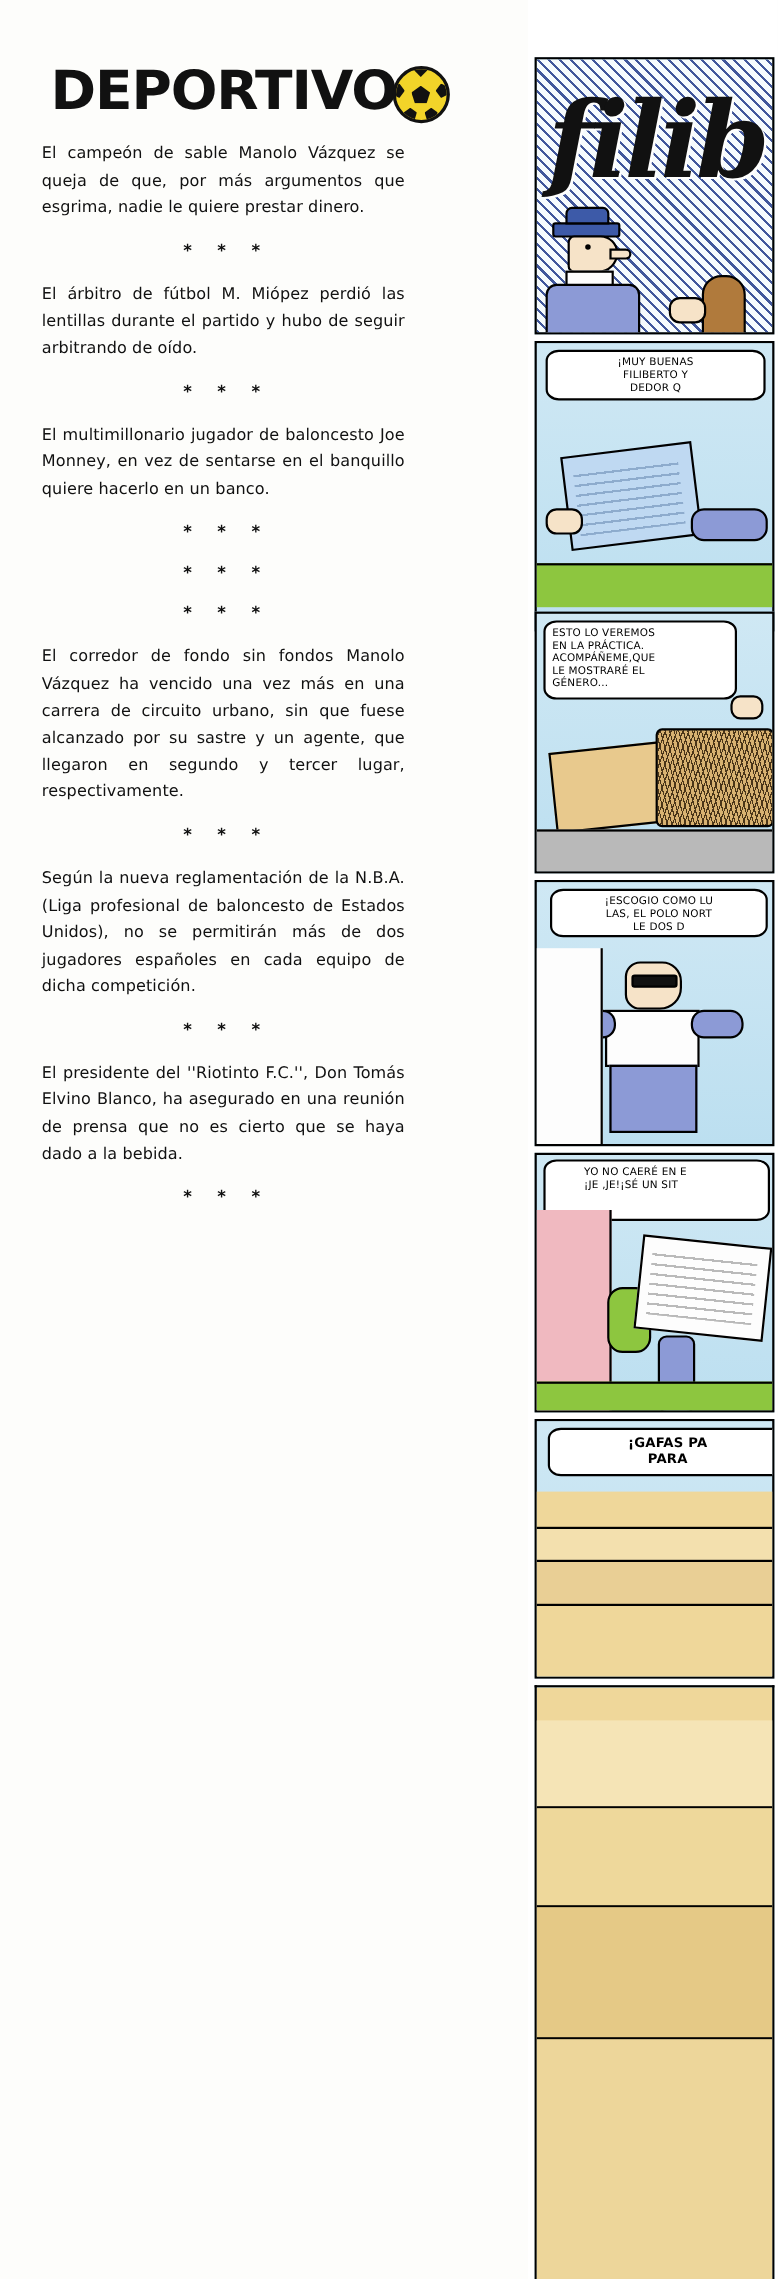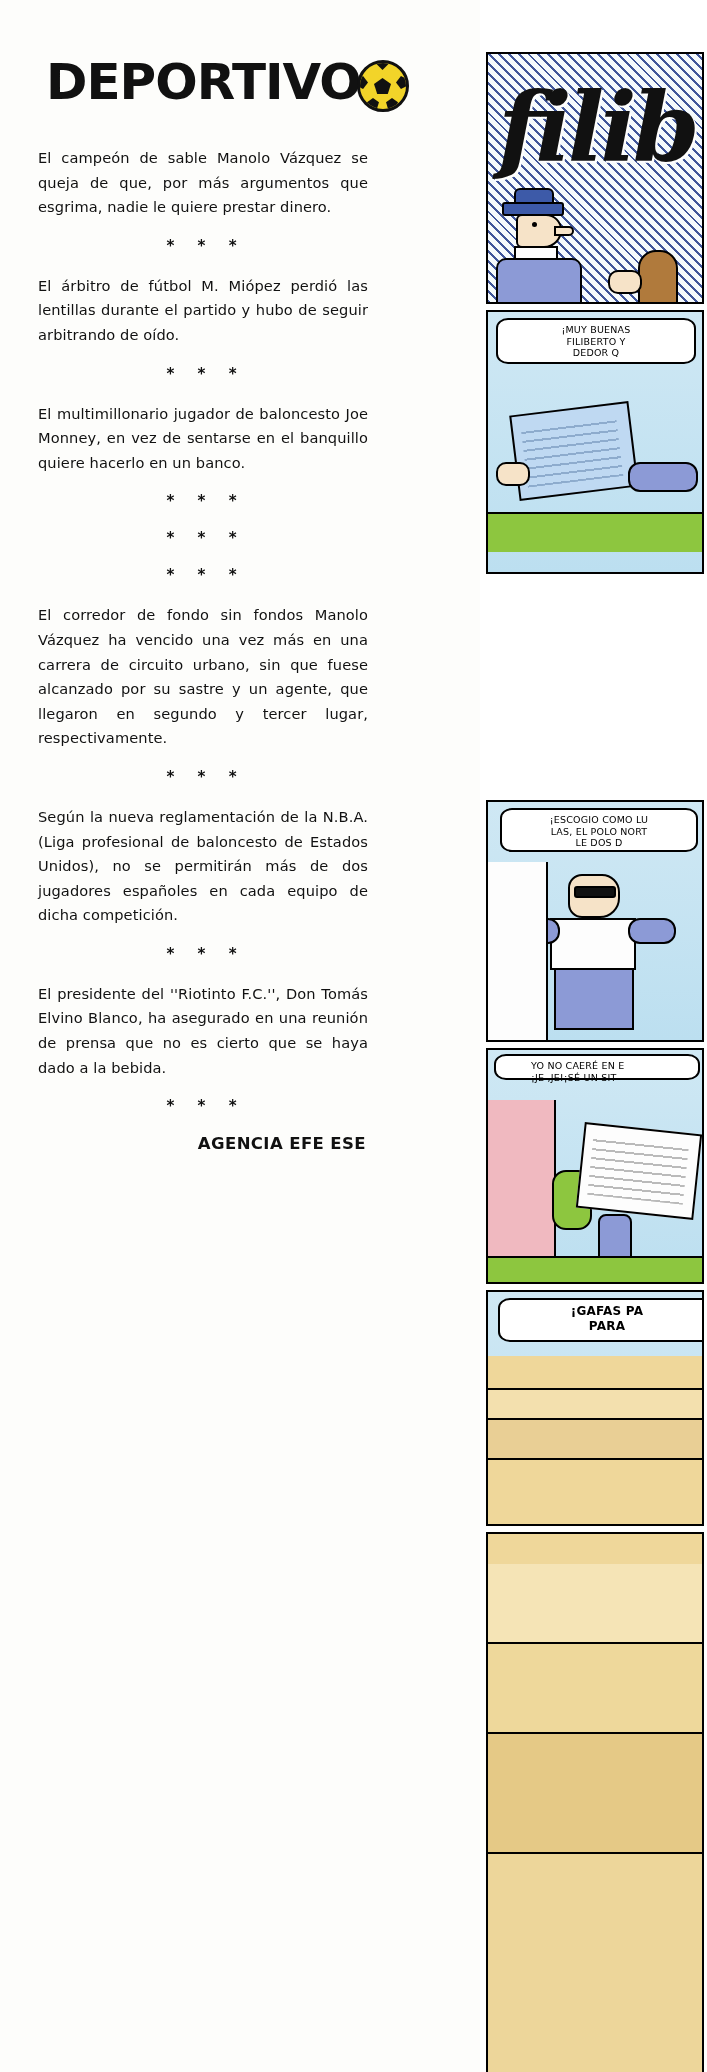--- a/index.html
+++ b/index.html
@@ -95,21 +95,21 @@
   }
   #ball .p-br {
     width: 12px; height: 12px;
     left: 26px; top: 35px;
     clip-path: polygon(50% 0%, 100% 35%, 80% 100%, 20% 100%, 0% 35%);
   }
 
   #items {
     position: absolute;
     left: 38px;
-    top: 146px;
+    top: 128px;
     width: 330px;
   }
   .joke-text {
     font-family: "DejaVu Sans", sans-serif;
     font-size: 14.6px;
     line-height: 24.6px;
     color: #111;
     text-align: justify;
     text-align-last: left;
     margin: 0;
@@ -256,21 +256,20 @@
       <p class="joke-text">El multimillonario jugador de baloncesto Joe Monney, en vez de sentarse en el banquillo quiere hacerlo en un banco.</p>
       <div class="sep">* * *</div>
       <div class="sep">* * *</div>
       <div class="sep">* * *</div>
       <p class="joke-text">El corredor de fondo sin fondos Manolo Vázquez ha vencido una vez más en una carrera de circuito urbano, sin que fuese alcanzado por su sastre y un agente, que llegaron en segundo y tercer lugar, respectivamente.</p>
       <div class="sep">* * *</div>
       <p class="joke-text">Según la nueva reglamentación de la N.B.A. (Liga profesional de baloncesto de Estados Unidos), no se permitirán más de dos jugadores españoles en cada equipo de dicha competición.</p>
       <div class="sep">* * *</div>
       <p class="joke-text">El presidente del ''Riotinto F.C.'', Don Tomás Elvino Blanco, ha asegurado en una reunión de prensa que no es cierto que se haya dado a la bebida.</p>
       <div class="sep">* * *</div>
-      <div id="byline">AGENCIA EFE ESE</div>
     </div>
   </div>
 
   <div id="comic-col">
 
     <div class="panel" style="top:52px;height:252px;">
       <div class="hatch"></div>
       <div class="bigtitle">filib</div>
 
       <div class="shape outline hat-blue" style="left:14px;top:148px;width:62px;height:14px;border-radius:3px;"></div>
@@ -289,38 +288,50 @@
       <div class="balloon" style="left:8px;top:6px;width:200px;height:46px;white-space:pre-line;">¡MUY BUENAS
 FILIBERTO Y
 DEDOR Q</div>
       <div class="shape outline paper-blue" style="left:26px;top:96px;width:120px;height:86px;transform:rotate(-7deg);"></div>
       <div class="figlines" style="left:36px;top:110px;width:96px;height:60px;transform:rotate(-7deg);background-image:repeating-linear-gradient(0deg,#5c7ea8 0 2px,transparent 2px 9px);"></div>
       <div class="shape outline skin" style="left:8px;top:150px;width:34px;height:24px;border-radius:10px;"></div>
       <div class="shape outline suit-blue" style="left:140px;top:150px;width:70px;height:30px;border-radius:12px;"></div>
       <div class="shape outline ground-green" style="left:-2px;top:200px;width:222px;height:40px;border-width:2px 0 0 0;"></div>
     </div>
 
+    <div class="panel" style="top:556px;height:238px;">
+      <div class="sky"></div>
+      <div class="balloon left" style="left:6px;top:6px;width:176px;height:72px;white-space:pre-line;">ESTO LO VEREMOS
+EN LA PRÁCTICA.
+ACOMPÁÑEME,QUE
+LE MOSTRARÉ EL
+GÉNERO...</div>
+      <div class="shape outline box-tan" style="left:14px;top:120px;width:120px;height:74px;transform:rotate(-6deg);"></div>
+      <div class="scribble" style="left:108px;top:104px;width:104px;height:86px;border:2px solid #000;border-radius:6px;"></div>
+      <div class="shape outline skin" style="left:176px;top:74px;width:30px;height:22px;border-radius:9px;"></div>
+      <div class="shape outline road-grey" style="left:-2px;top:196px;width:222px;height:42px;border-width:2px 0 0 0;"></div>
+    </div>
 
     <div class="panel" style="top:800px;height:242px;">
       <div class="sky"></div>
       <div class="balloon" style="left:12px;top:6px;width:198px;height:44px;white-space:pre-line;">¡ESCOGIO COMO LU
 LAS, EL POLO NORT
 LE DOS D</div>
       <div class="shape outline skin" style="left:80px;top:72px;width:52px;height:44px;border-radius:14px 18px 20px 14px;"></div>
       <div class="shape outline" style="left:86px;top:84px;width:42px;height:12px;background:#111;border-radius:3px;"></div>
       <div class="shape outline paper-white" style="left:62px;top:116px;width:86px;height:52px;"></div>
       <div class="shape outline suit-blue" style="left:26px;top:116px;width:46px;height:26px;border-radius:12px;"></div>
       <div class="shape outline suit-blue" style="left:140px;top:116px;width:48px;height:26px;border-radius:12px;"></div>
       <div class="shape outline suit-blue" style="left:66px;top:166px;width:80px;height:62px;"></div>
       <div class="shape outline paper-white" style="left:-2px;top:60px;width:62px;height:180px;border-width:0 2px 0 0;"></div>
     </div>
 
     <div class="panel" style="top:1048px;height:236px;">
       <div class="sky"></div>
-      <div class="balloon left" style="left:6px;top:4px;width:206px;height:26px;white-space:pre-line;padding-left:35px;">YO NO CAERÉ EN E
+      <div class="balloon left" style="left:6px;top:4px;width:206px;height:56px;white-space:pre-line;padding-left:35px;">YO NO CAERÉ EN E
 ¡JE ,JE!¡SÉ UN SIT</div>
       <div class="shape outline wall-pink" style="left:-2px;top:50px;width:70px;height:186px;border-width:0 2px 0 0;"></div>
       <div class="shape outline ground-green" style="left:64px;top:120px;width:40px;height:60px;border-radius:14px;"></div>
       <div class="shape outline paper-white" style="left:92px;top:78px;width:118px;height:86px;transform:rotate(6deg);"></div>
       <div class="figlines" style="left:102px;top:92px;width:96px;height:58px;transform:rotate(6deg);background-image:repeating-linear-gradient(0deg,#777 0 2px,transparent 2px 9px);"></div>
       <div class="shape outline suit-blue" style="left:110px;top:164px;width:34px;height:70px;border-radius:8px;"></div>
       <div class="shape outline ground-green" style="left:-2px;top:206px;width:222px;height:32px;border-width:2px 0 0 0;"></div>
     </div>
 
     <div class="panel" style="top:1290px;height:236px;">

